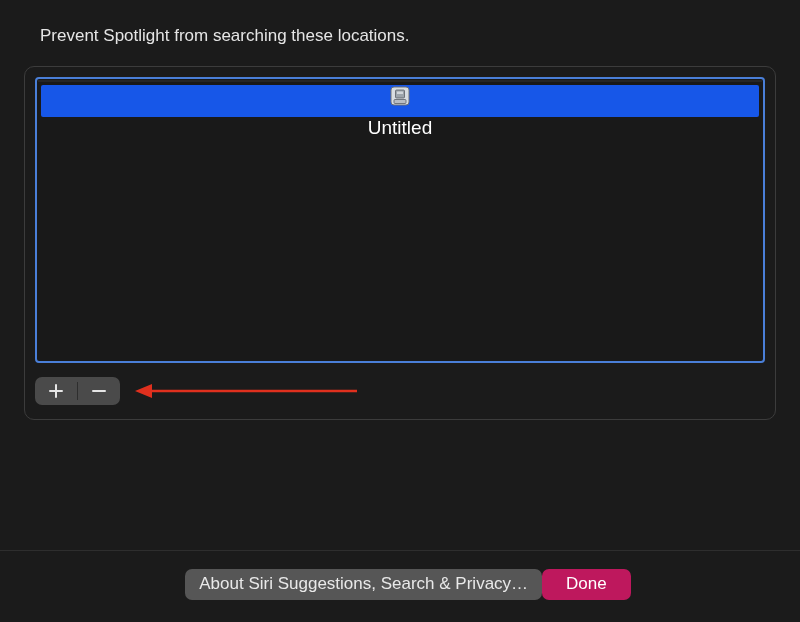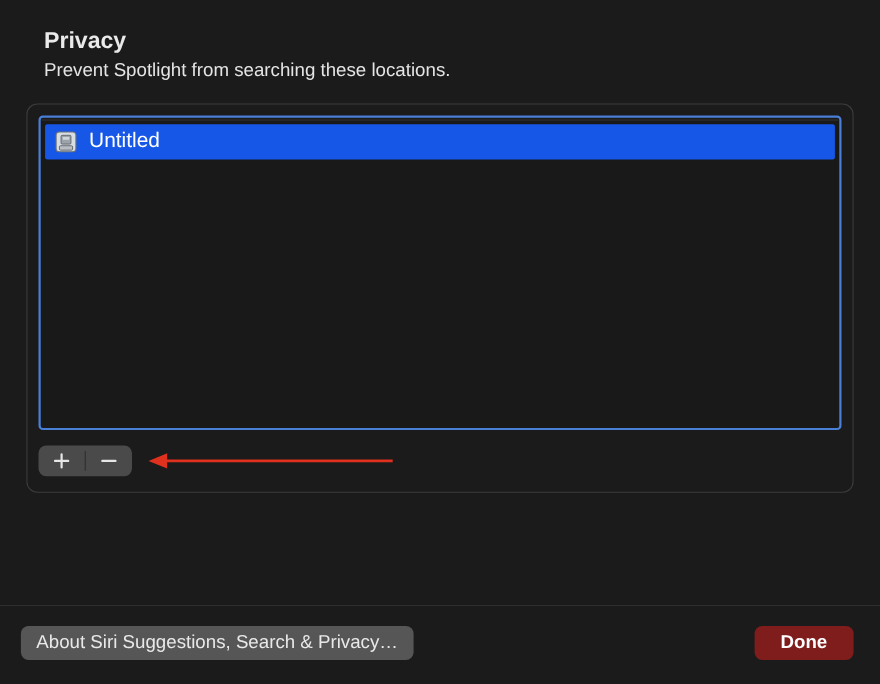--- a/index.html
+++ b/index.html
@@ -50,22 +50,23 @@
       height: 2px;
       background: rgba(255,255,255,0.06);
     }
     .list-item {
       display: flex;
       align-items: center;
       height: 32px;
       background: #1757e8;
       margin: 6px 4px 0 4px;
       border-radius: 2px;
-      padding: 0 8px;
+      padding: 0 20px;
       gap: 10px;
+      flex-direction: column;
     }
     .drive-icon {
       width: 22px;
       height: 22px;
       display: flex;
       align-items: center;
       justify-content: center;
     }
     .item-label {
       font-size: 19px;
@@ -103,46 +104,45 @@
       display: flex;
       align-items: center;
       margin-left: 12px;
     }
     .footer {
       position: absolute;
       left: 0;
       right: 0;
       bottom: 0;
       border-top: 1px solid #2e2e2e;
-      padding: 18px 24px 22px 19px;
+      padding: 18px 24px 22px 40px;
       display: flex;
       align-items: center;
-      justify-content: space-between;
+      justify-content: center;
     }
     .btn {
       background: #565656;
       color: #e9e9e9;
       border: none;
       border-radius: 7px;
       font-size: 17px;
       padding: 5px 14px 6px 14px;
       cursor: pointer;
     }
     .btn-primary {
-      background: #7f1d1d;
+      background: #be185d;
       color: #ffffff;
-      font-weight: 700;
+      font-weight: 400;
       padding: 5px 24px 6px 24px;
     }
   </style>
 </head>
 <body>
 
 <div class="header">
-  <div class="title">Privacy</div>
   <div class="subtitle">Prevent Spotlight from searching these locations.</div>
 </div>
 
 <div class="panel">
   <div class="list-box">
     <div class="list-inner-top"></div>
     <div class="list-item">
       <span class="drive-icon">
         <svg width="22" height="22" viewBox="0 0 22 22">
           <rect x="2" y="2" width="18" height="18" rx="3" fill="#d8dde1"></rect>

